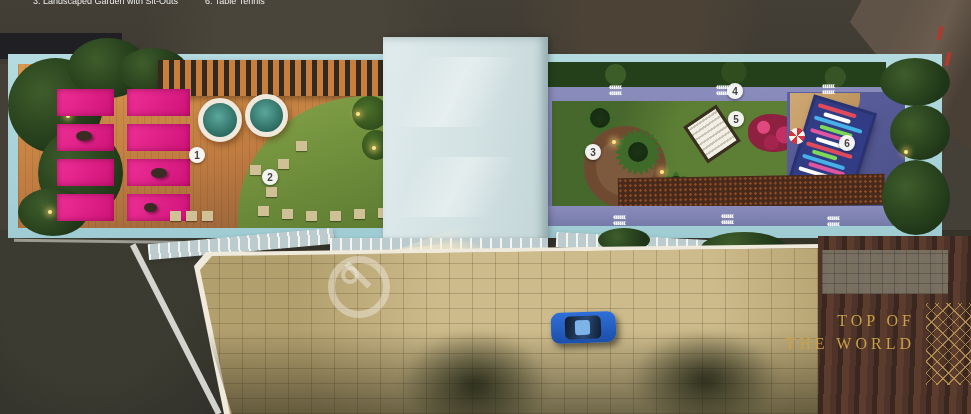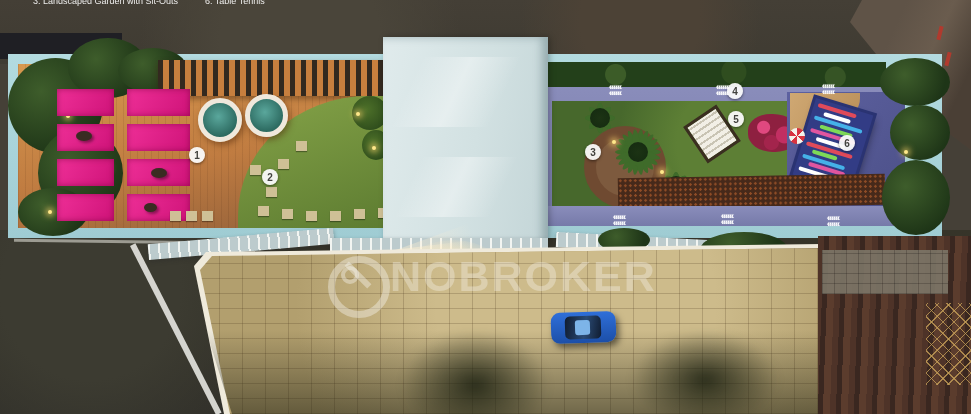--- a/index.html
+++ b/index.html
@@ -270,23 +270,24 @@
     <div class="a car-glass"></div>
     <div class="a car-roof"></div>
   </div>
 
   <div class="a brownroof"></div>
   <div class="a greypave"></div>
 
   <div class="a wm-ring" style="left:328px;top:256px;width:48px;height:48px;"></div>
   <div class="a wm-ring" style="left:341px;top:266px;width:10px;height:10px;border-width:4px;"></div>
   <div class="a wm-bar" style="left:342px;top:272px;width:32px;height:6px;transform:rotate(45deg);"></div>
-  <div class="a wm-text" style="left:390px;top:252px;">NOBROKER</div>
 
   <div class="a tagline" id="tagline" style="left: 700px; top: 309px; width: 215px; color: rgb(201, 161, 74);">
+      <div>TOP OF</div>
+      <div>THE WORLD</div>
     </div>
   <div class="a lattice"></div>
 
   <div id="markers">
       <div class="a marker" style="left: 189px; top: 147px;">1</div>
       <div class="a marker" style="left: 262px; top: 169px;">2</div>
       <div class="a marker" style="left: 585px; top: 144px;">3</div>
       <div class="a marker" style="left: 727px; top: 83px;">4</div>
       <div class="a marker" style="left: 728px; top: 111px;">5</div>
       <div class="a marker" style="left: 839px; top: 135px;">6</div>

